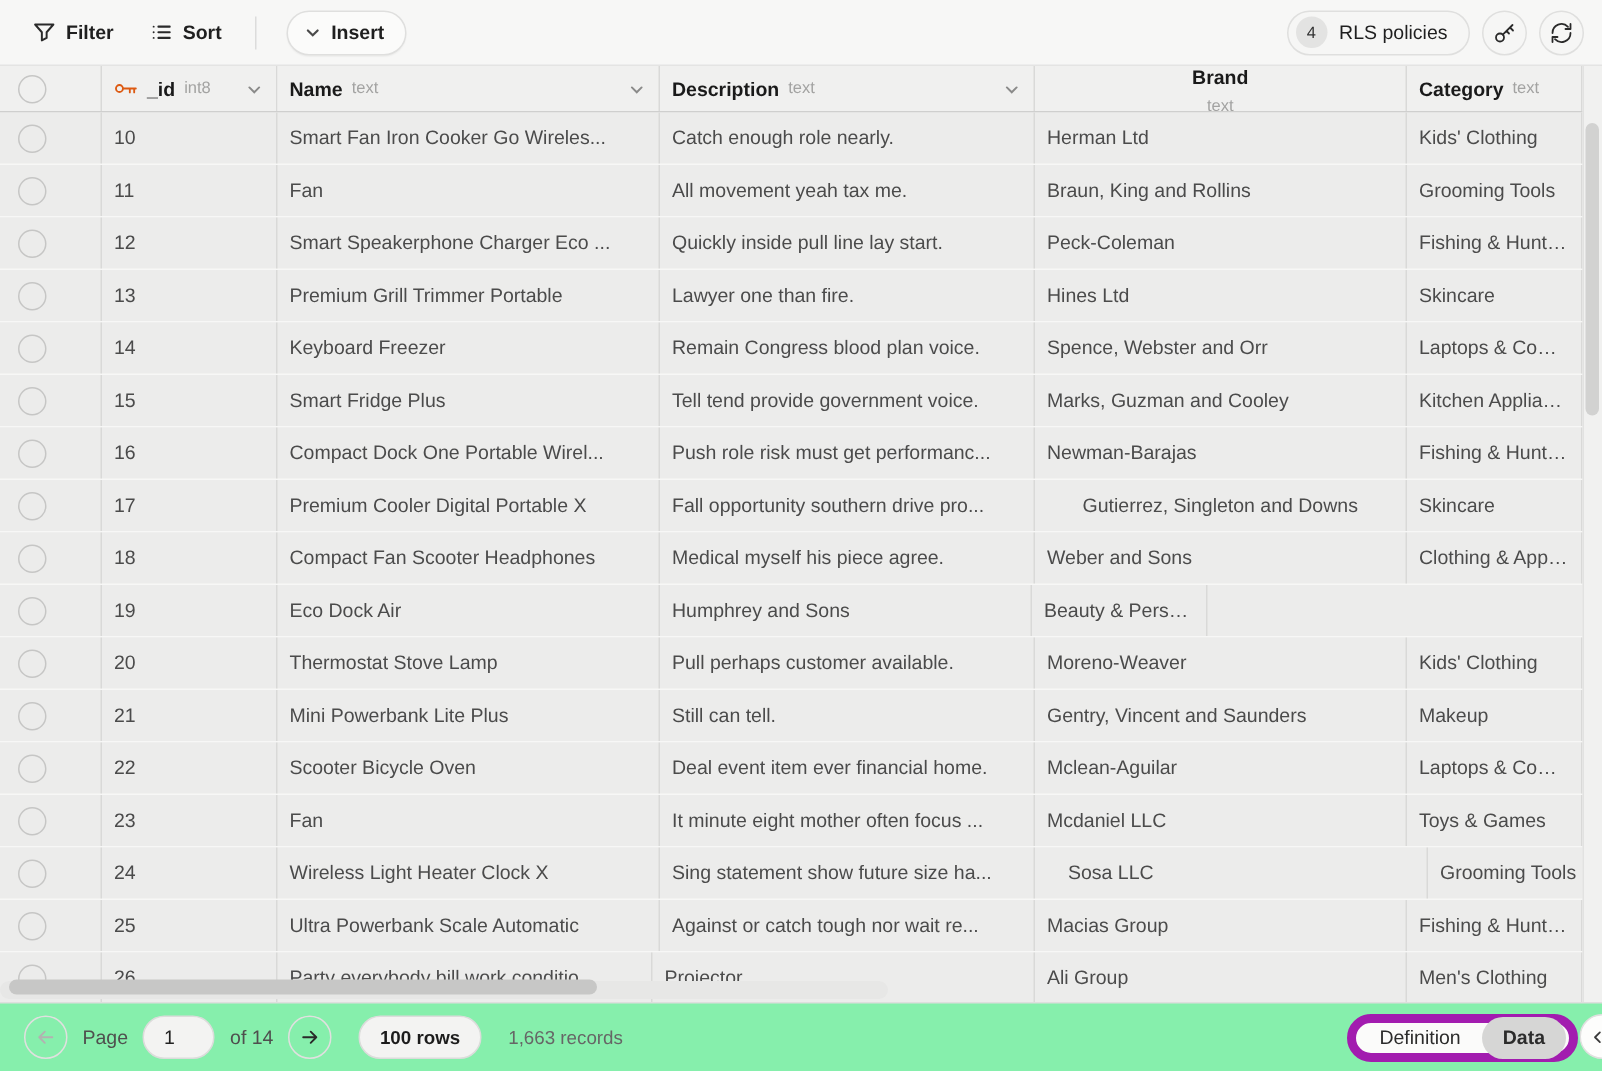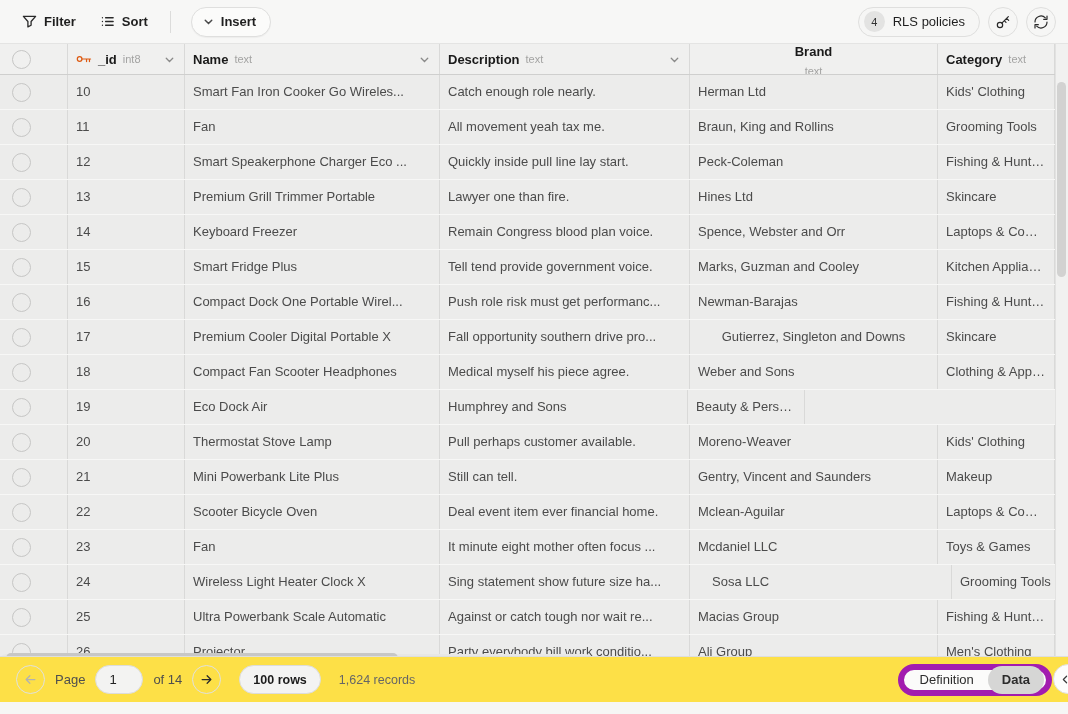--- a/index.html
+++ b/index.html
@@ -93,22 +93,22 @@
     position:absolute; left:0; bottom:2px; width:592px; height:12px;
     background:#e7e7e6; border-radius:6px;
   }
   .hscroll-thumb {
     position:absolute; left:6px; bottom:3px; width:392px; height:10px;
     background:#c7c7c6; border-radius:5px;
   }
 
   
   .footer {
-    position:absolute; left:0; right:0; bottom:12px; height:46px;
-    background:#fde047; border-top:1px solid #dededd;
+    position:absolute; left:0; right:0; bottom:0; height:46px;
+    background:#86efac; border-top:1px solid #dededd;
     display:flex; align-items:center; padding:0 16px; gap:10px; z-index:5;justify-content:center;
   }
   .nav-circle {
     width:29px; height:29px; border-radius:50%; border:1px solid #e0e0df;
     display:flex; align-items:center; justify-content:center; cursor:pointer;
     background:transparent; font-size:15px;
   }
   .nav-circle.disabled { color:#b4b4b3; cursor:default; }
   .nav-circle.enabled  { color:#2a2a2a; }
   .ftext { font-size:13px; color:#4f4f4e; }
@@ -408,22 +408,22 @@
         <div class="cell ell" style="width: 255px;">Ultra Powerbank Scale Automatic</div>
         <div class="cell ell" style="width: 250px;">Against or catch tough nor wait re...</div>
         <div class="cell ell" style="width: 248px;">Macias Group</div>
         <div class="cell ell" style="width: 117px;">Fishing &amp; Hunting</div>
       </div>
       <div class="grid-row">
         <div class="sel-cell">
           <div class="radio"></div>
         </div>
         <div class="cell ell" style="width: 117px;">26</div>
+        <div class="cell ell" style="width: 250px;">Party everybody bill work conditio...</div>
         <div class="cell ell" style="width: 255px;">Projector</div>
-        <div class="cell ell" style="width: 250px;">Party everybody bill work conditio...</div>
         <div class="cell ell" style="width: 248px;">Ali Group</div>
         <div class="cell ell" style="width: 117px;">Men's Clothing</div>
       </div>
     </div>
 
   <div class="vscroll-track">
     <div class="vscroll-thumb"></div>
   </div>
   <div class="hscroll-track">
     <div class="hscroll-thumb"></div>
@@ -442,21 +442,21 @@
   <input class="page-input" value="1" style="">
   <span class="ftext">of 14</span>
   <div class="nav-circle enabled">
     <span style="display:flex">
       <svg width="15" height="15" viewBox="0 0 24 24" fill="none" stroke="#2a2a2a" stroke-width="2" stroke-linecap="round" stroke-linejoin="round">
           <path d="M5 12h14m-6-6 6 6-6 6"></path>
         </svg>
     </span>
   </div>
   <div class="rows-pill" style="margin-left:8px">100 rows</div>
-  <span class="records" style="margin-left:8px">1,624 records</span>
+  <span class="records" style="margin-left:8px">1,663 records</span>
 
   <div class="footer-right">
     <div class="seg">
       <div class="seg-item">Definition</div>
       <div class="seg-item selected">Data</div>
     </div>
   </div>
   <div class="collapse-btn">
     <span style="display:flex">
       <svg width="13" height="13" viewBox="0 0 24 24" fill="none" stroke="#3a3a3a" stroke-width="2.2" stroke-linecap="round" stroke-linejoin="round">

